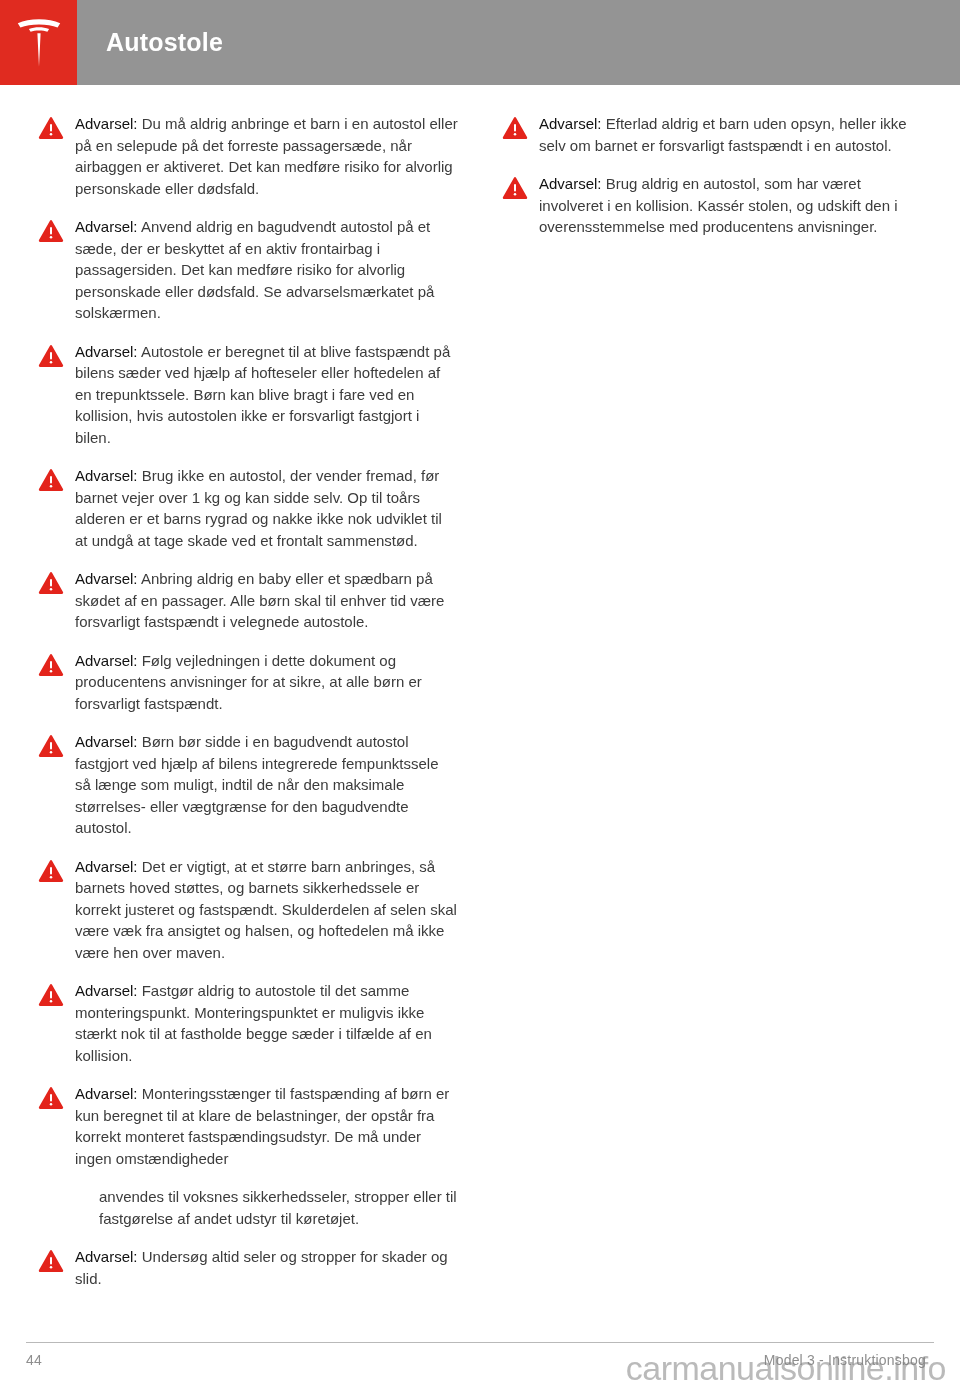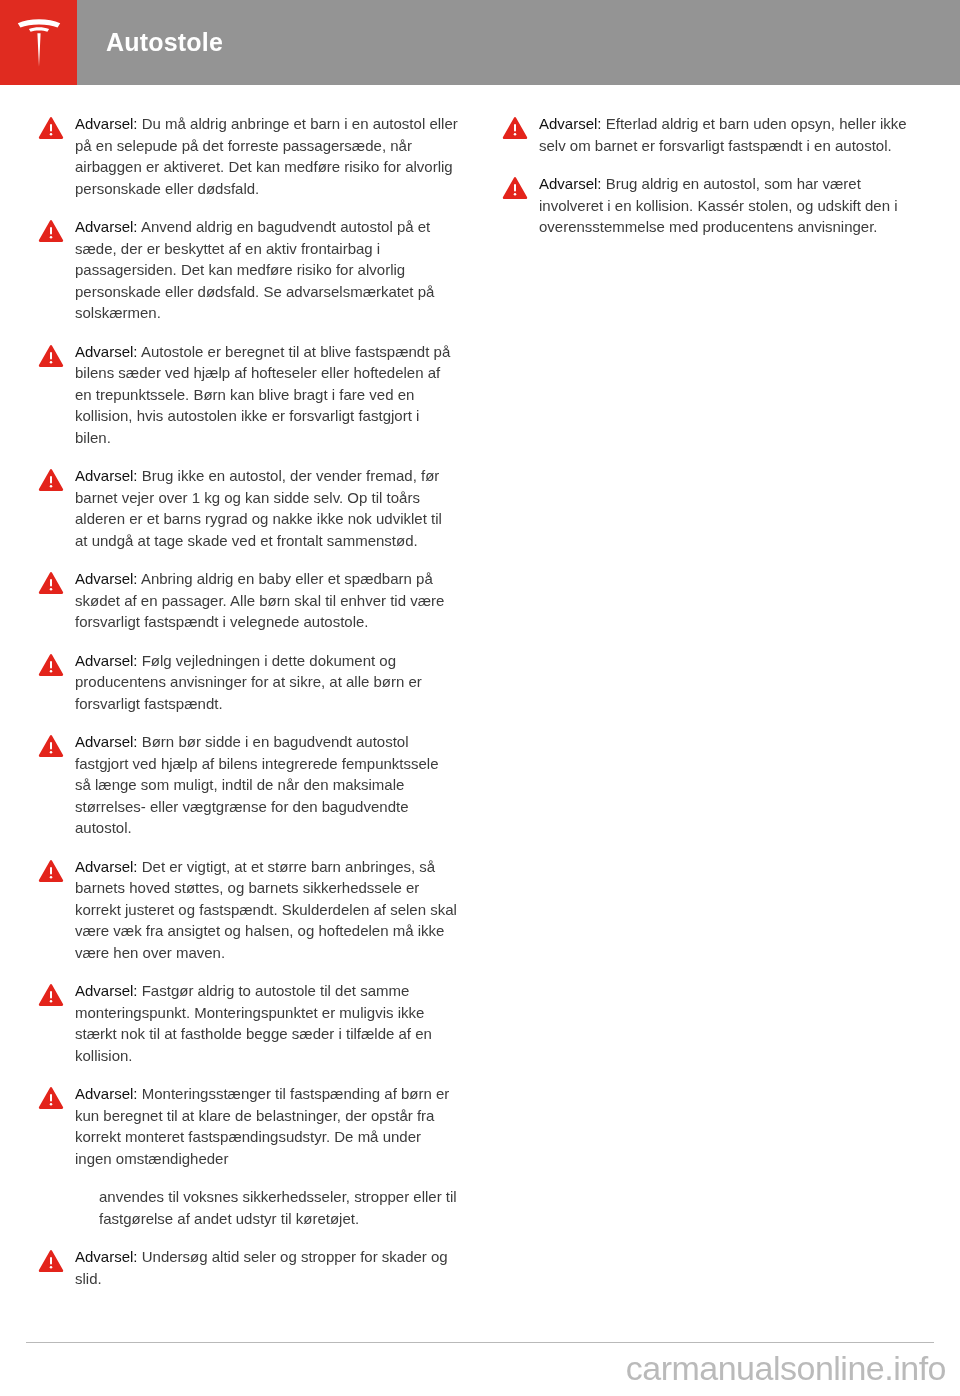--- a/index.html
+++ b/index.html
@@ -307,14 +307,18 @@
           </svg>
       </span>
       <div class="warn-text"><b>Advarsel:</b> <span>Brug aldrig en autostol, som har været involveret i en kollision. Kassér stolen, og udskift den i overensstemmelse med producentens anvisninger.</span></div>
     </div>
 
   </div>
 </div>
 
 <div class="page-footer">
   <div class="footer-rule"></div>
+  <div class="footer-row">
+    <div class="footer-page">44</div>
+    <div class="footer-doc">Model 3 - Instruktionsbog</div>
+  </div>
 </div>
 <div class="watermark">carmanualsonline.info</div>
 
 </body></html>

